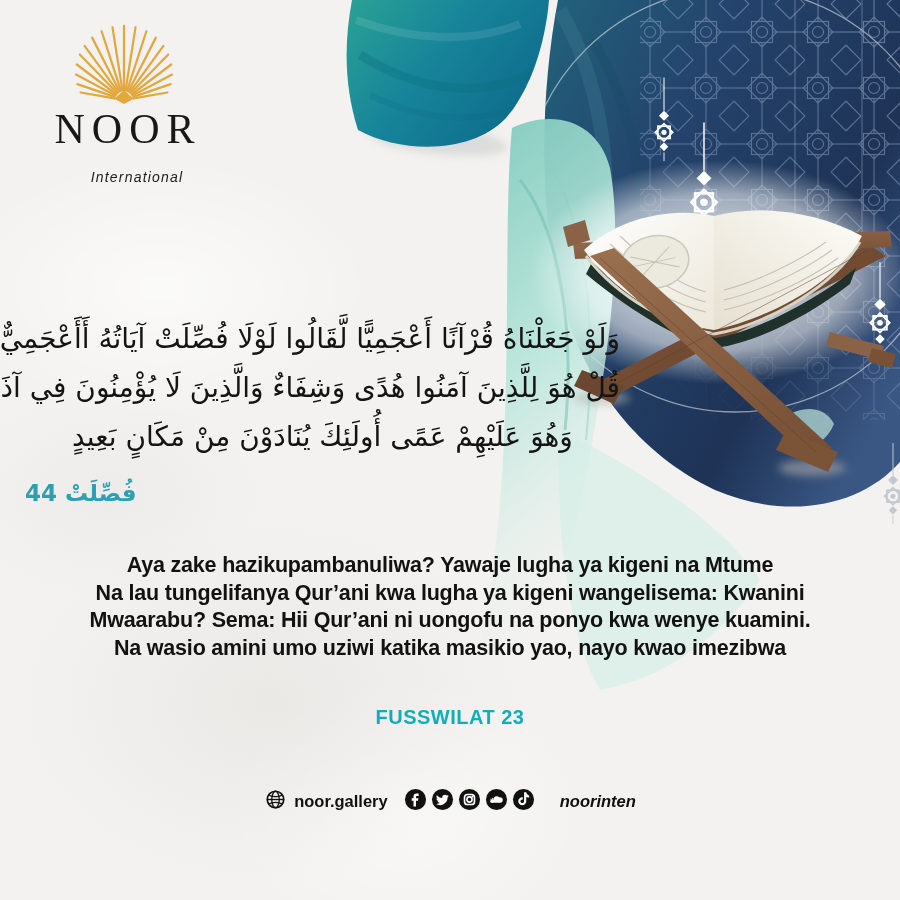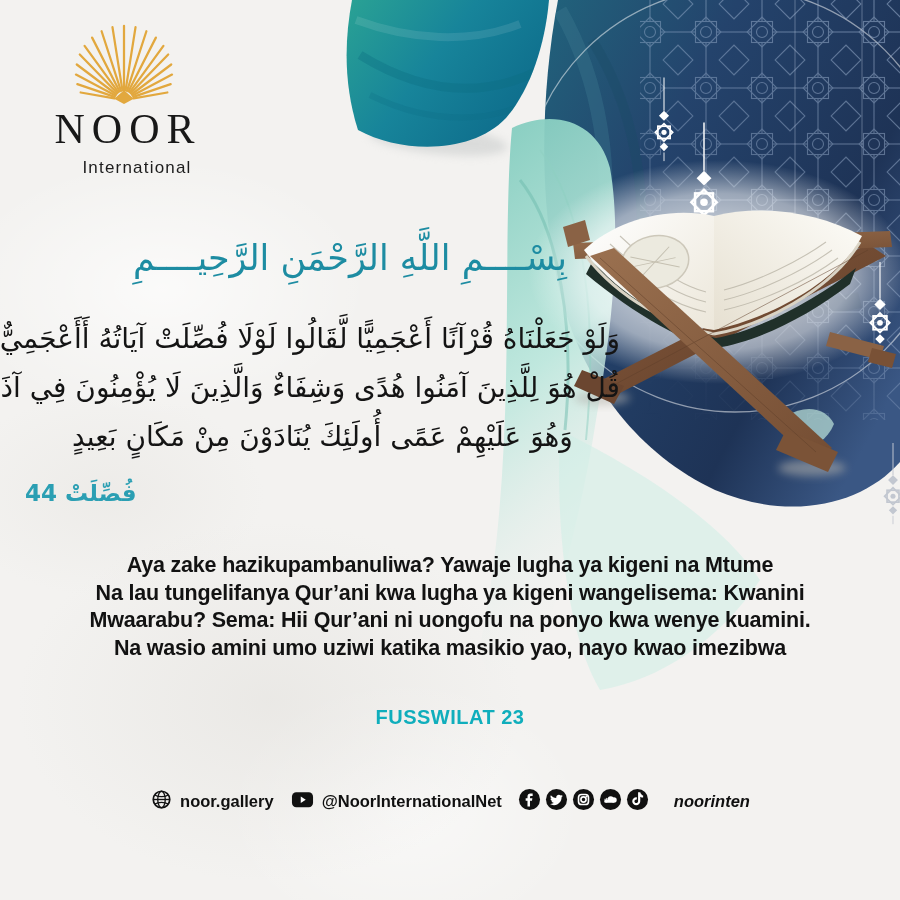--- a/index.html
+++ b/index.html
@@ -22,21 +22,21 @@
   }
   .hero{position:absolute;inset:0;}
   
   .logo{position:absolute;left:42px;top:16px;width:164px;text-align:center;}
   .logo .rays{display:block;margin:0 auto;}
   .brand-name{
     font-family:"Liberation Serif",serif;font-size:42px;color:#181818;
     letter-spacing:7px;margin-top:2px;margin-left:8px;line-height:1;
   }
   .brand-sub{
-    font-size:17px;color:#1d1d1d;letter-spacing:1.2px;margin-top:8px;margin-left:26px;
+    font-size:14px;color:#1d1d1d;letter-spacing:1.2px;margin-top:19px;margin-left:26px;font-style:italic;
   }
   
   .bismillah{
     position:absolute;left:100px;top:230px;width:500px;text-align:center;
     direction:rtl;font-family:"DejaVu Sans",sans-serif;
     font-size:35px;color:var(--calligraphy-teal);line-height:1.6;
   }
   .arabic-verse{
     position:absolute;left:25px;top:314px;width:595px;text-align:center;
     direction:rtl;font-family:"DejaVu Sans",sans-serif;
@@ -286,21 +286,20 @@
         <line x1="8.8" y1="-4.7" x2="49.1" y2="-26.1"></line>
         <line x1="9.5" y1="-3.3" x2="47.7" y2="-16.4"></line>
         <line x1="9.9" y1="-1.7" x2="44.3" y2="-7.8"></line>
         <polygon points="0,-10 10,-1.5 0,4 -10,-1.5" fill="#e2a83e" stroke="none"></polygon>
       </g>
     </svg>
     <div class="brand-name">NOOR</div>
     <div class="brand-sub">International</div>
   </div>
 
-  <div class="bismillah">بِسْــــمِ اللَّهِ الرَّحْمَنِ الرَّحِيــــمِ</div>
 
   <div class="arabic-verse">
     <div class="vline">وَلَوْ جَعَلْنَاهُ قُرْآنًا أَعْجَمِيًّا لَّقَالُوا لَوْلَا فُصِّلَتْ آيَاتُهُ أَأَعْجَمِيٌّ وَعَرَبِيٌّ</div>
     <div class="vline">قُلْ هُوَ لِلَّذِينَ آمَنُوا هُدًى وَشِفَاءٌ وَالَّذِينَ لَا يُؤْمِنُونَ فِي آذَانِهِمْ وَقْرٌ</div>
     <div class="vline">وَهُوَ عَلَيْهِمْ عَمًى أُولَئِكَ يُنَادَوْنَ مِنْ مَكَانٍ بَعِيدٍ</div>
   </div>
   <div class="verse-ref">فُصِّلَتْ 44</div>
 
   <div class="translation">
     <div class="tline">Aya zake hazikupambanuliwa? Yawaje lugha ya kigeni na Mtume</div>
@@ -315,27 +314,20 @@
     <div class="fgroup">
       <svg width="23" height="23" viewBox="0 0 24 24">
         <circle cx="12" cy="12" r="8.6" fill="none" stroke="#111" stroke-width="1.8"></circle>
         <ellipse cx="12" cy="12" rx="3.9" ry="8.6" fill="none" stroke="#111" stroke-width="1.4"></ellipse>
         <line x1="3.4" y1="12" x2="20.6" y2="12" stroke="#111" stroke-width="1.4"></line>
         <path d="M5,7.2c1.8,1.2 4.3,1.9 7,1.9s5.2-.7 7-1.9 M5,16.8c1.8-1.2 4.3-1.9 7-1.9s5.2.7 7,1.9" stroke="#111" fill="none" stroke-width="1.3"></path>
       </svg>
       <span class="flabel">noor.gallery</span>
     </div>
 
-    <div class="fgroup">
-      <svg width="25" height="23" viewBox="0 0 24 24">
-        <rect x="1" y="4.5" width="22" height="15.5" rx="4.5" fill="#111"></rect>
-        <path d="M10.2,8.8l5.2,3.4-5.2,3.4z" fill="#fff"></path>
-      </svg>
-      <span class="flabel">@NoorInternationalNet</span>
-    </div>
 
     <div class="fgroup" style="gap:25px;font-style:italic;">
       <div class="iconrow">
         <svg class="circle-icon" width="23" height="23" viewBox="0 0 24 24">
           <circle cx="12" cy="12" r="11" fill="#111"></circle>
           <path d="M13.4,8.3h1.9V5.8h-2.2c-2.1,0-3.2,1.3-3.2,3.3v1.7H8v2.5h1.9v5.9h2.6v-5.9h2.1l.4-2.5h-2.5V9.3c0-.7.3-1,.9-1z" fill="#fff"></path>
         </svg>
         <svg class="circle-icon" width="23" height="23" viewBox="0 0 24 24">
           <circle cx="12" cy="12" r="11" fill="#111"></circle>
           <path fill="#fff" d="M18.6,8.2c-.5.2-1,.4-1.5.5.5-.3.9-.9,1.1-1.5-.5.3-1.1.5-1.7.7-.5-.5-1.2-.9-2-.9-1.5,0-2.8,1.2-2.8,2.8 0,.2 0,.4.1.6-2.3-.1-4.3-1.2-5.7-2.9-.2.4-.4.9-.4,1.4 0,1 .5,1.8 1.2,2.3-.4,0-.9-.1-1.2-.3v0c0,1.3 1,2.5 2.2,2.7-.2.1-.5.1-.7.1-.2,0-.4,0-.5-.1.4,1.1 1.4,1.9 2.6,1.9-.9.7-2.1,1.2-3.4,1.2h-.7c1.2.8 2.7,1.2 4.2,1.2 5.1,0 7.9-4.2 7.9-7.9v-.4c.5-.3 1-.8 1.3-1.4z"></path>

